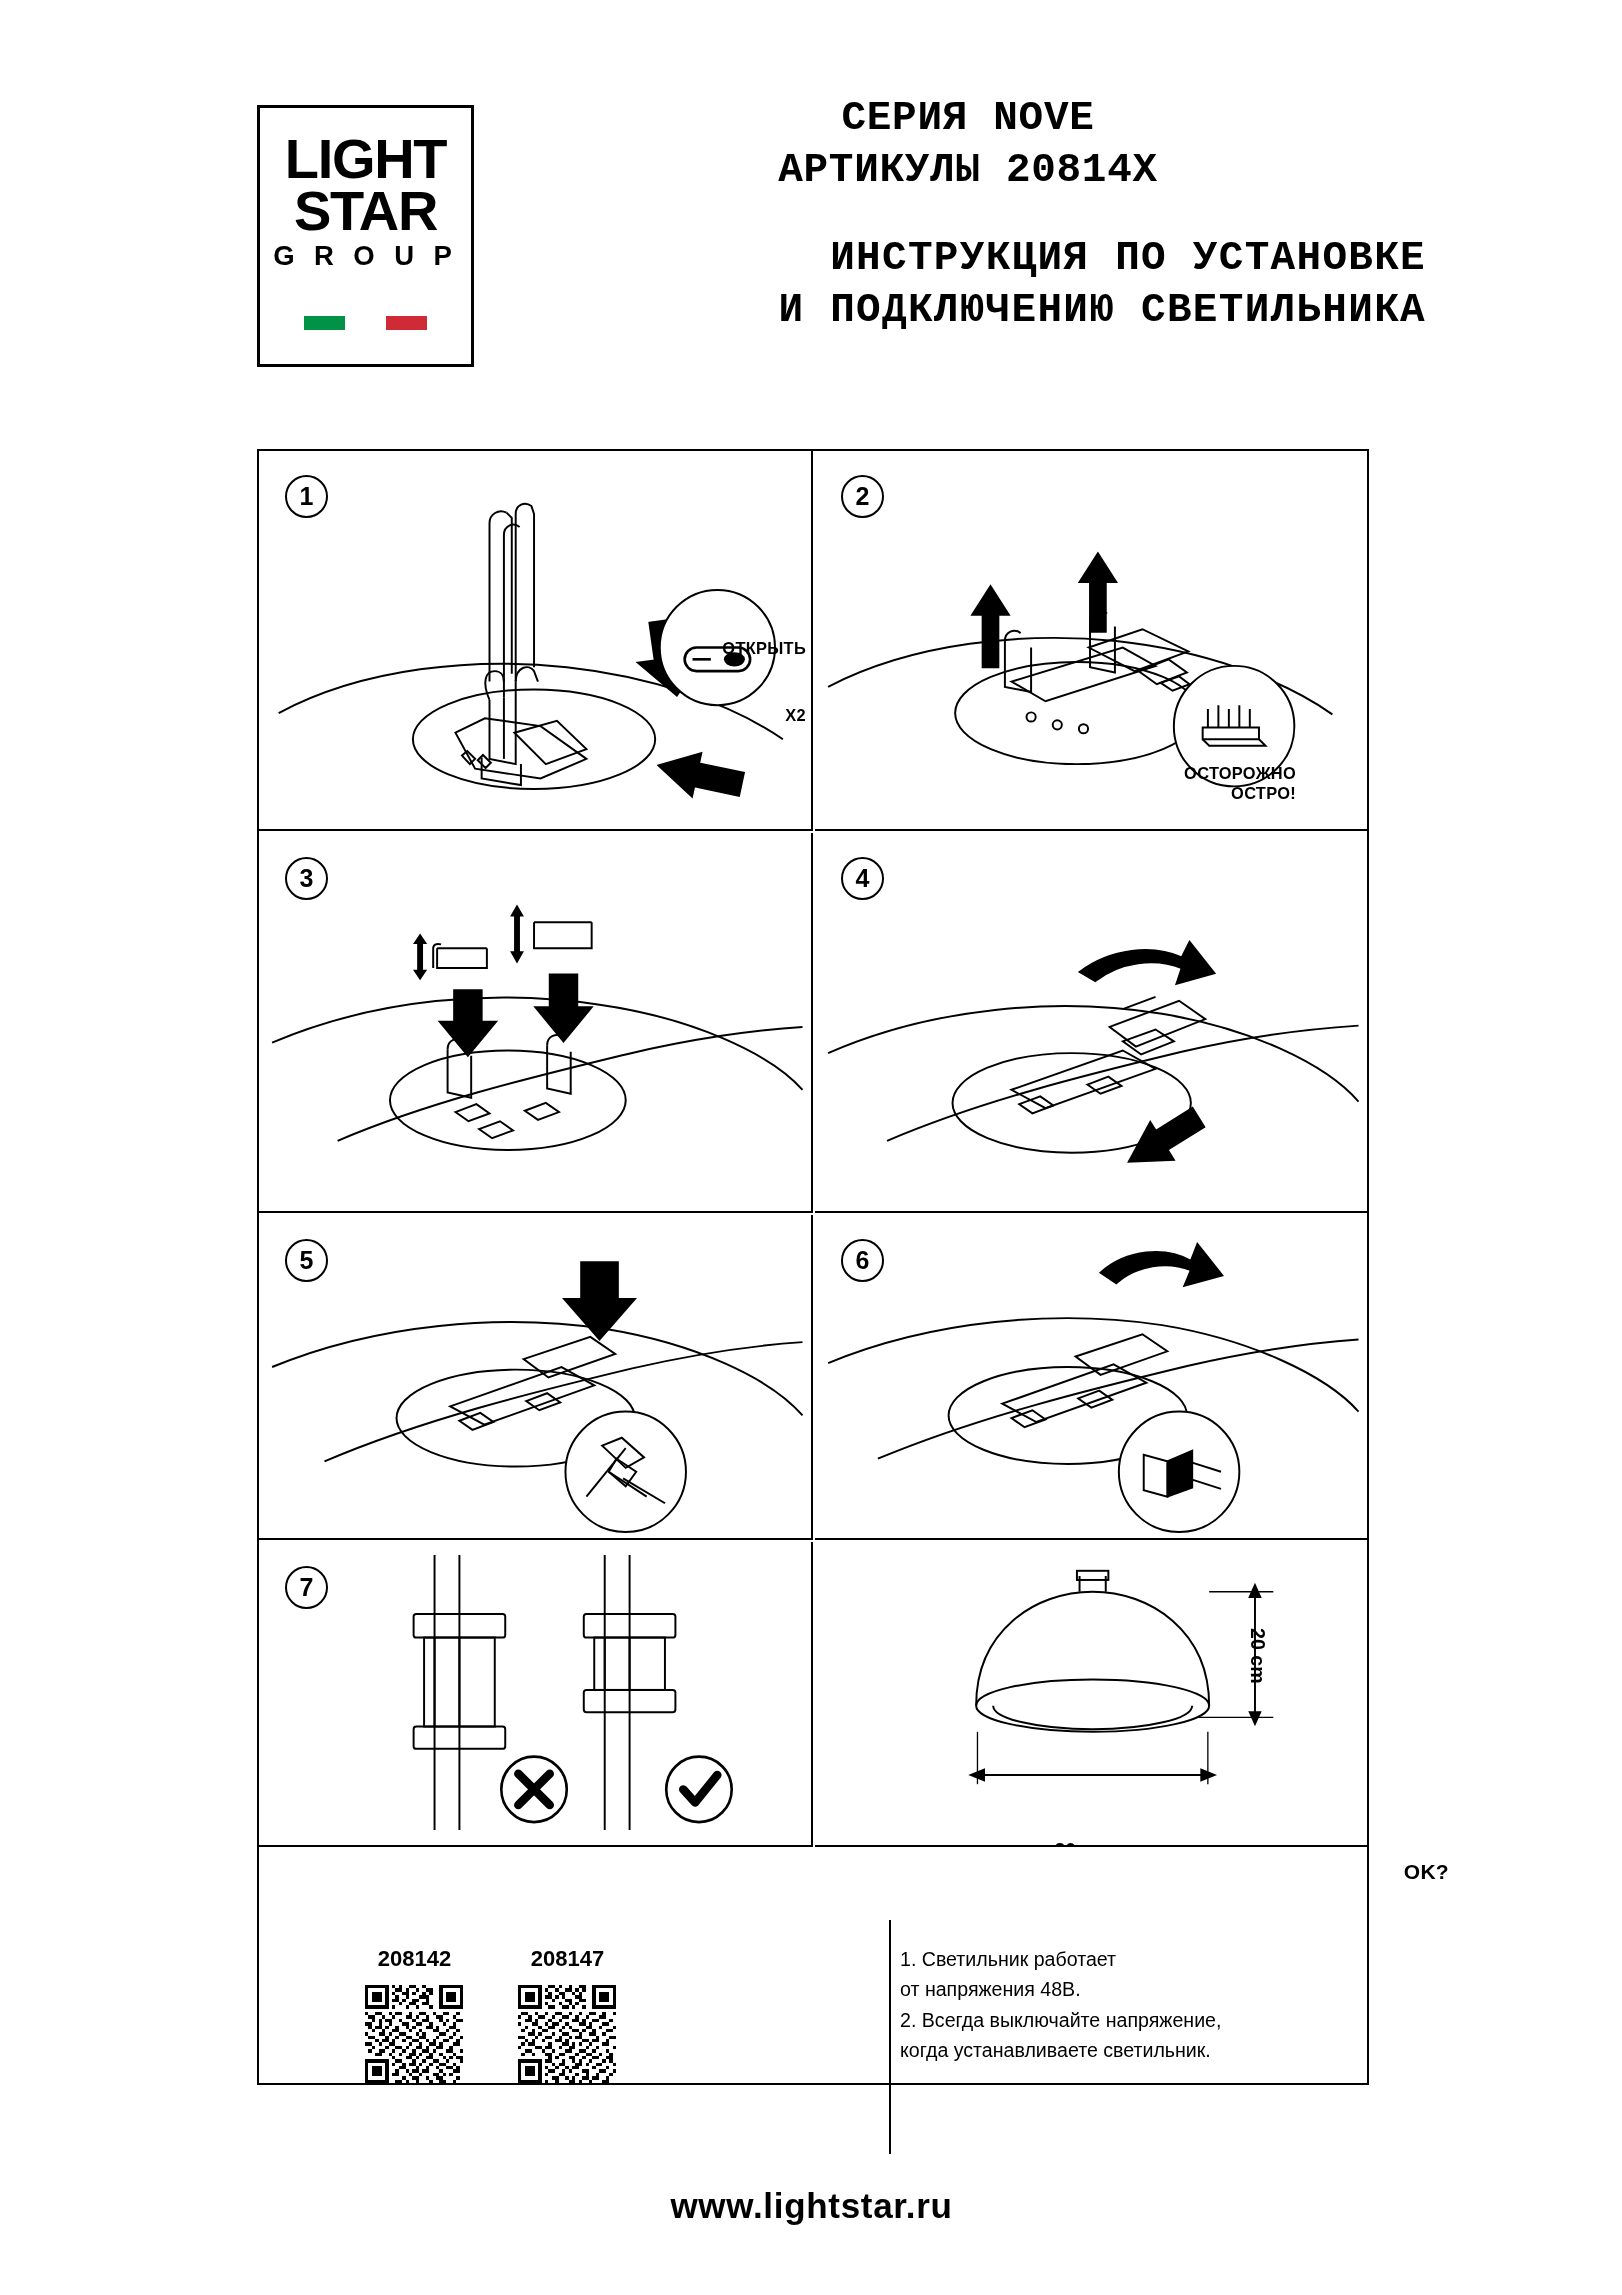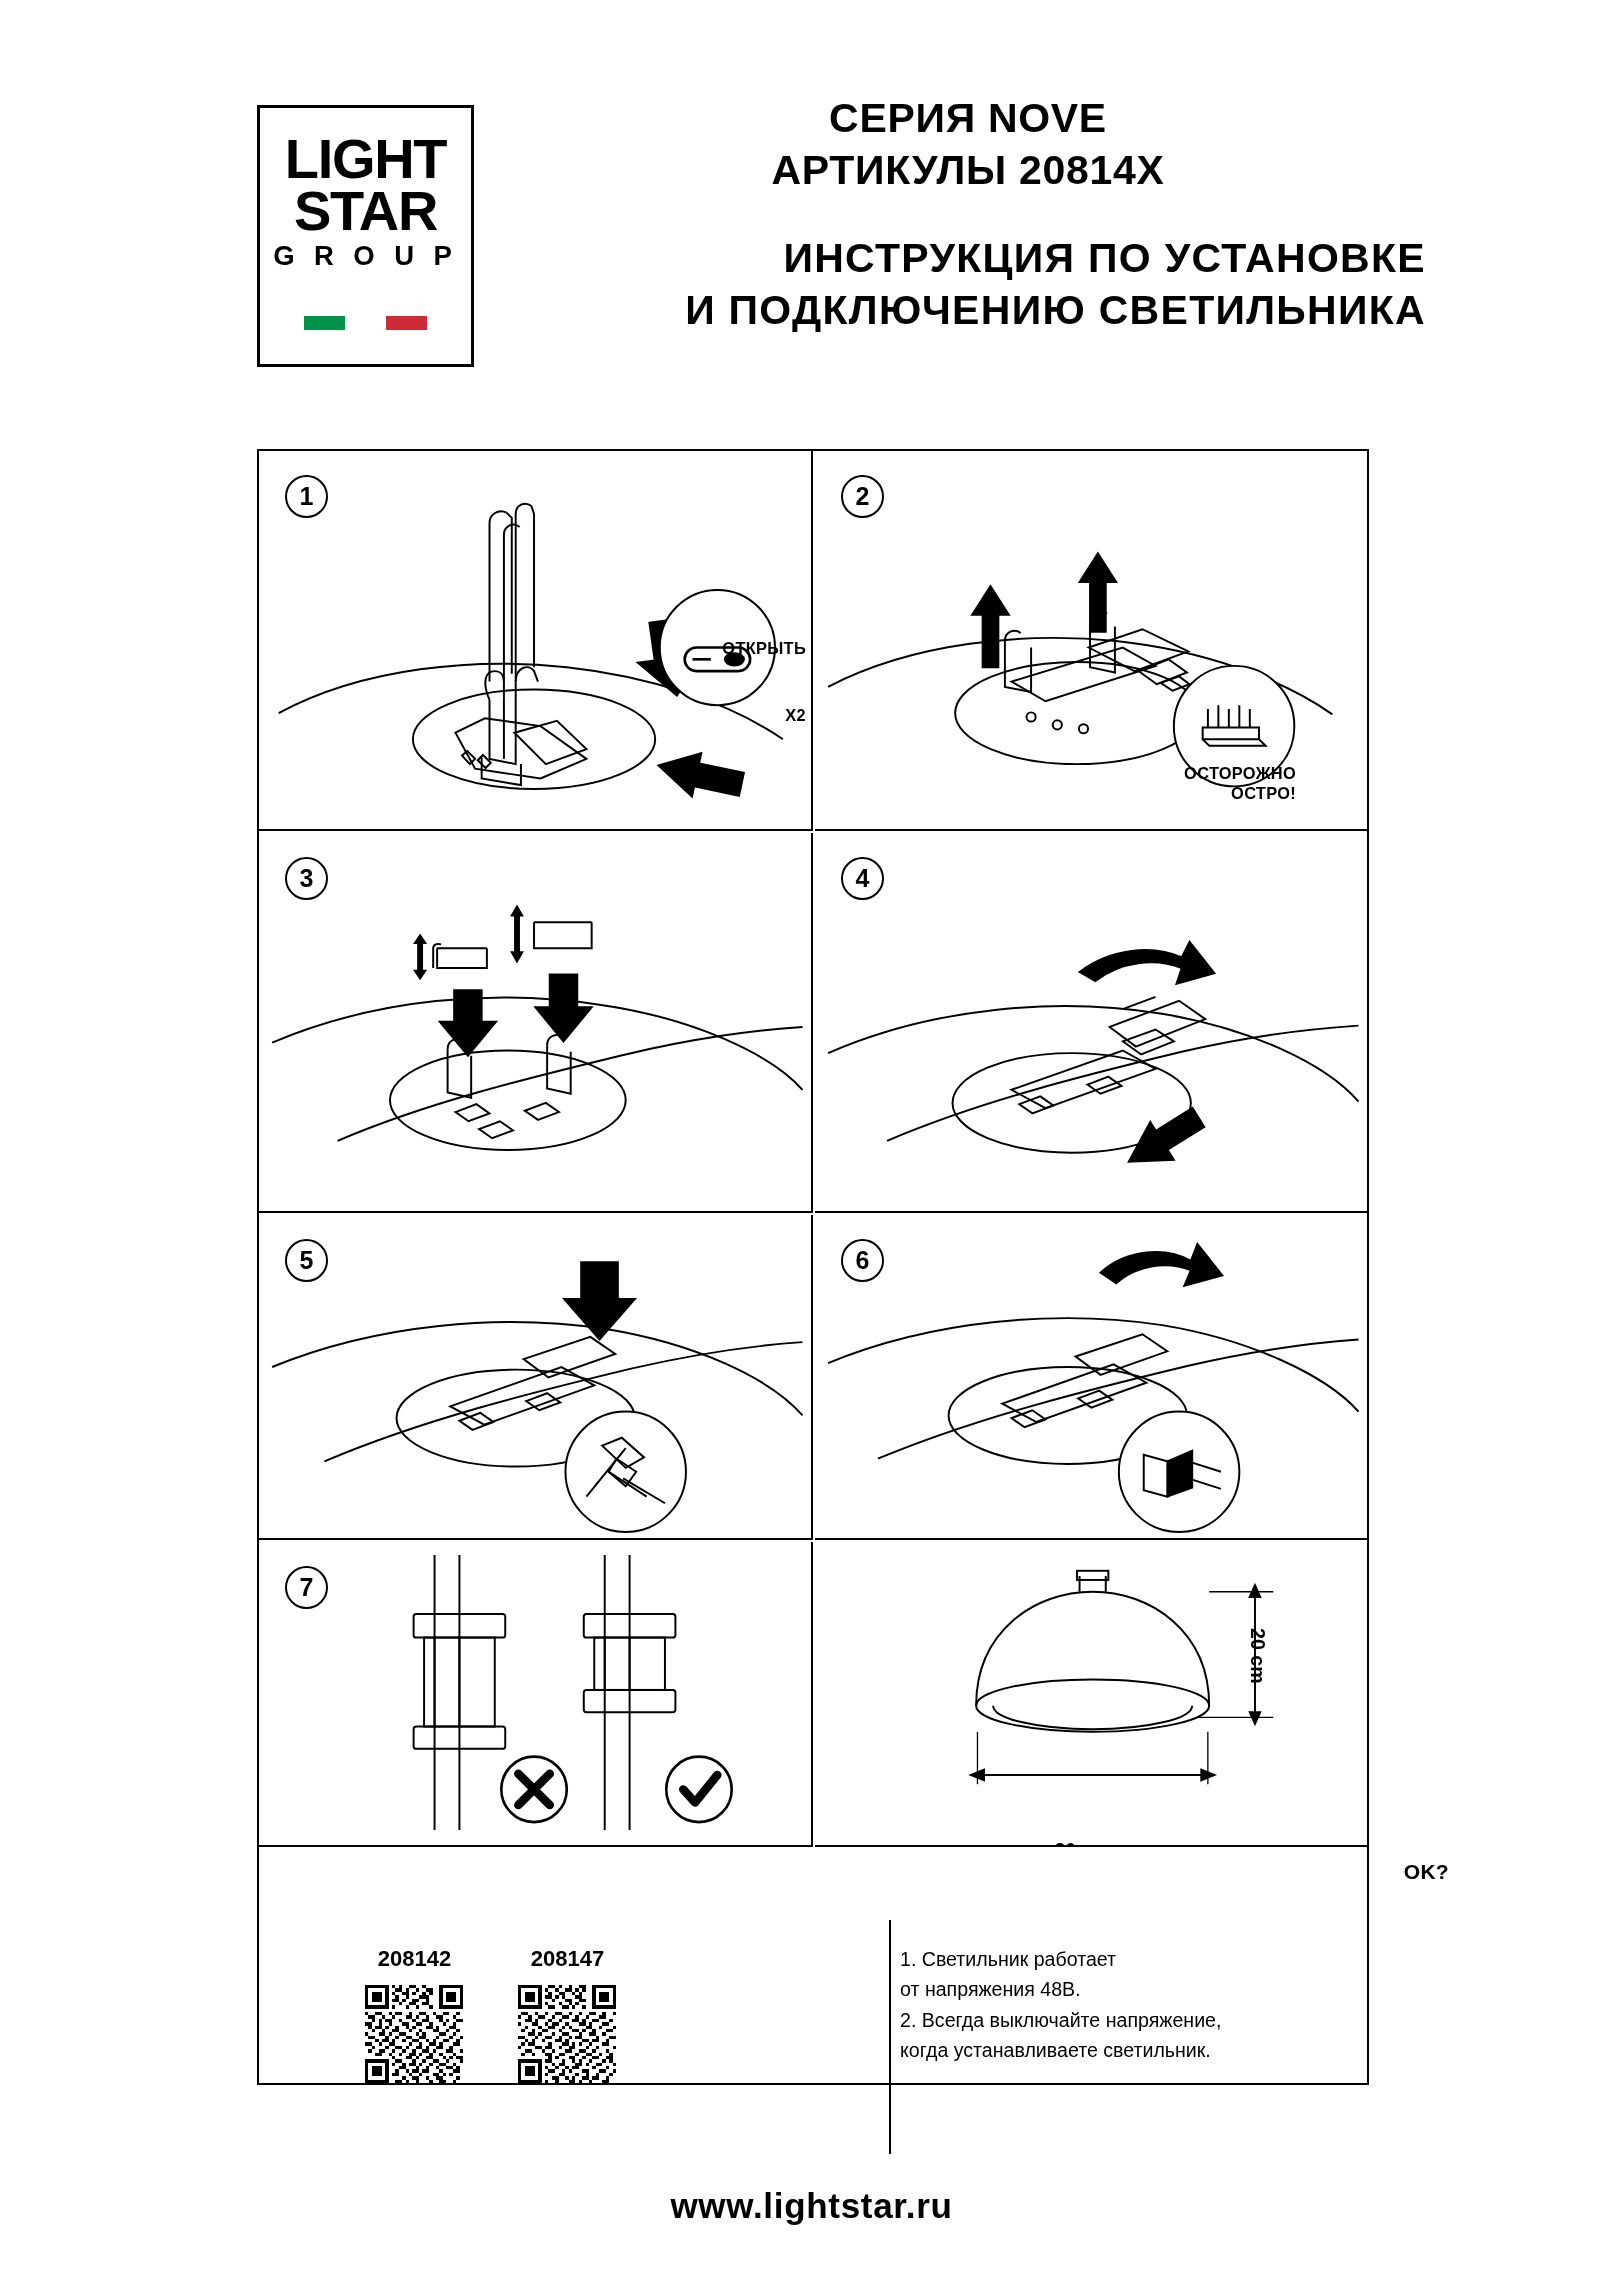--- a/index.html
+++ b/index.html
@@ -63,20 +63,21 @@
   .flag .g { background: #009246; }
   .flag .w { background: #ffffff; }
   .flag .r { background: #ce2b37; }
 
   .header-titles {
     position: absolute;
     left: 510px;
     top: 92px;
     width: 916px;
     text-align: center;
+    font-family: Liberation Mono, monospace;
   }
   .h-series {
     font-size: 41px;
     font-weight: bold;
     letter-spacing: 0.7px;
     line-height: 1.28;
   }
   .h-art {
     font-size: 41px;
     font-weight: bold;

